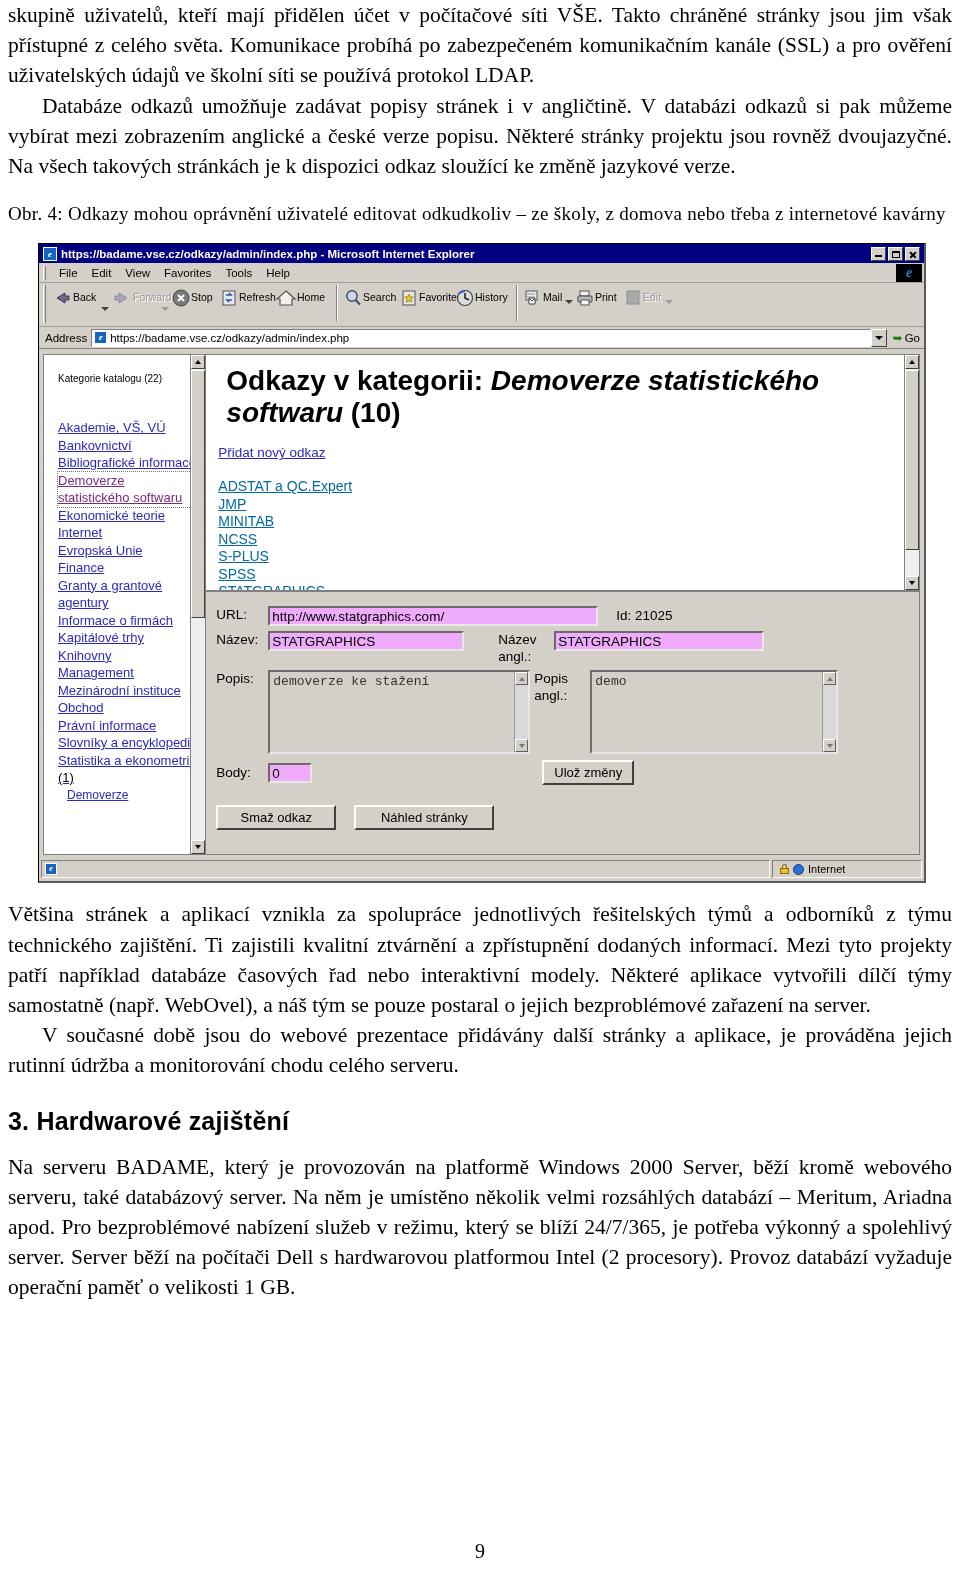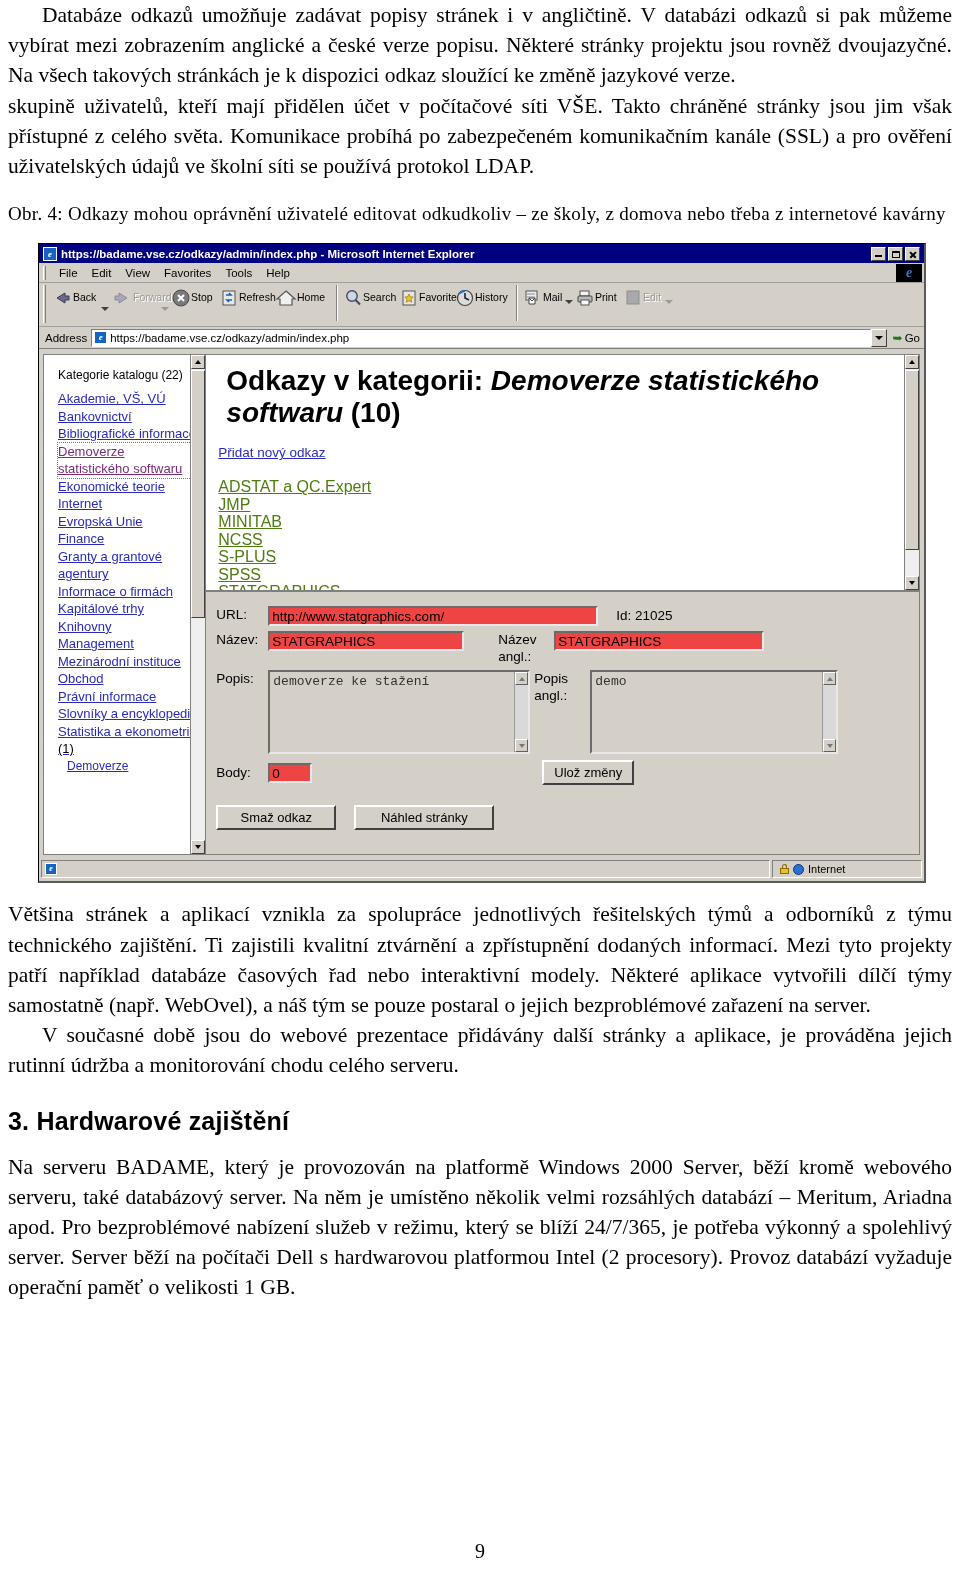--- a/index.html
+++ b/index.html
@@ -224,25 +224,25 @@
     border-right: 1px solid #808080;
     position: relative;
     background: #fff;
     overflow: hidden;
   }
   .frame-left .inner {
     padding: 10px 6px 0 14px;
     font-family: "Liberation Sans", sans-serif;
   }
   .cat-title {
-    font-size: 12px;
+    font-size: 10px;
     font-weight: normal;
     color: #000;
-    line-height: 20px;
-    margin-bottom: 5px;
+    line-height: 28px;
+    margin-bottom: 26px;
   }
   .cat-link {
     display: block;
     font-size: 13px;
     line-height: 17.5px;
     color: #2b2bbb;
     text-decoration: underline;
     white-space: normal;
   }
   .cat-link.visited { color: #7a2b7a; }
@@ -296,23 +296,23 @@
     display: inline-block;
     font-family: "Liberation Sans", sans-serif;
     font-size: 13.5px;
     color: #2b2bbb;
     text-decoration: underline;
     margin-bottom: 18px;
   }
   .linklist a {
     display: block;
     font-family: "Liberation Sans", sans-serif;
-    font-size: 16px;
+    font-size: 14px;
     line-height: 17.5px;
-    color: #4d7c0f;
+    color: #0369a1;
     text-decoration: underline;
     width: max-content;
   }
 
   .bottom-pane {
     flex: 1 1 auto;
     background: #d4d0c8;
     position: relative;
     padding: 14px 0 0 0;
   }
@@ -326,21 +326,21 @@
     flex: 0 0 auto;
   }
   .flabel2 {
     font-family: "Liberation Sans", sans-serif;
     font-size: 13.5px;
     width: 56px;
     line-height: 17px;
     flex: 0 0 auto;
   }
   .tinput {
-    background: #ef4444;
+    background: #f0abfc;
     border: 2px solid #6b6b6b;
     border-right-color: #e8e8e8;
     border-bottom-color: #e8e8e8;
     font-family: "Liberation Sans", sans-serif;
     font-size: 13.5px;
     line-height: 16px;
     padding: 1px 2px;
     height: 20px;
     overflow: hidden;
     white-space: nowrap;
@@ -410,22 +410,22 @@
   }
   .lock .body { position:absolute; bottom:0; left:0; width:9px; height:6px; background:#e8c22a; border:1px solid #8a6b00; }
   .lock .sh { position:absolute; top:0; left:2px; width:5px; height:5px; border:1px solid #8a6b00; border-bottom:none; border-radius:3px 3px 0 0; }
   .globe { width:11px;height:11px;border-radius:50%;background:#2b6fd6;border:1px solid #123a6e;flex:0 0 auto; }
 </style>
 </head>
 <body>
 
 <div class="doc">
 
+  <p class="para">skupině uživatelů, kteří mají přidělen účet v počítačové síti VŠE. Takto chráněné stránky jsou jim však přístupné z celého světa. Komunikace probíhá po zabezpečeném komunikačním kanále (SSL) a pro ověření uživatelských údajů ve školní síti se používá protokol LDAP.</p>
   <p class="para indent">Databáze odkazů umožňuje zadávat popisy stránek i v angličtině. V databázi odkazů si pak můžeme vybírat mezi zobrazením anglické a české verze popisu. Některé stránky projektu jsou rovněž dvoujazyčné. Na všech takových stránkách je k dispozici odkaz sloužící ke změně jazykové verze.</p>
-  <p class="para">skupině uživatelů, kteří mají přidělen účet v počítačové síti VŠE. Takto chráněné stránky jsou jim však přístupné z celého světa. Komunikace probíhá po zabezpečeném komunikačním kanále (SSL) a pro ověření uživatelských údajů ve školní síti se používá protokol LDAP.</p>
 
   <p class="figcap">Obr. 4: Odkazy mohou oprávnění uživatelé editovat odkudkoliv – ze školy, z domova nebo třeba z internetové kavárny</p>
 
   <div class="ie-window">
 
     <div class="titlebar">
       <div class="tb-icon">e</div>
       <div class="tb-title">https://badame.vse.cz/odkazy/admin/index.php - Microsoft Internet Explorer</div>
       <div class="tb-buttons">
         <div class="tb-btn min">

